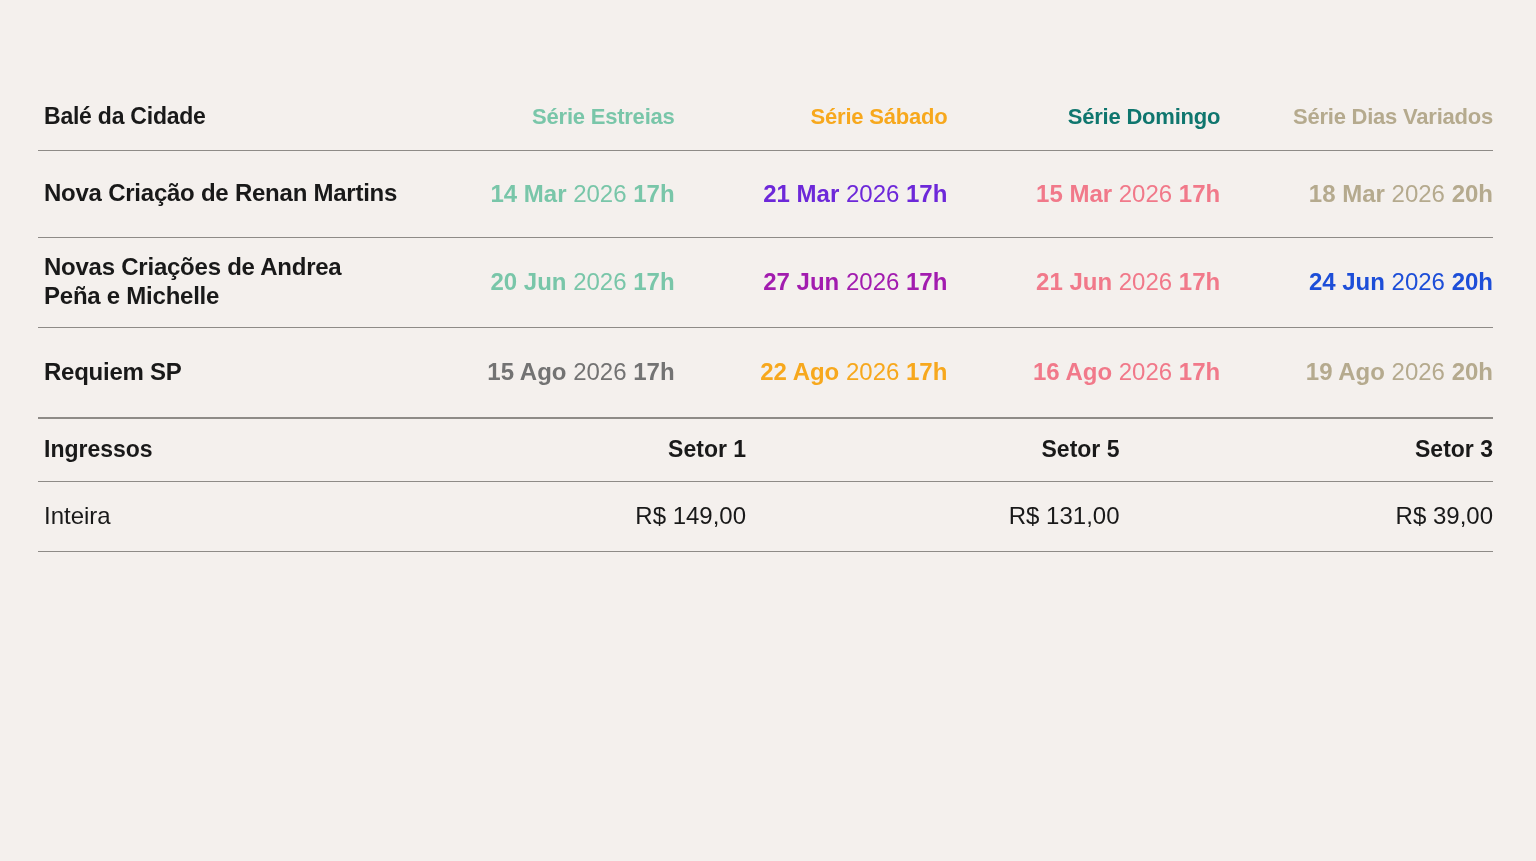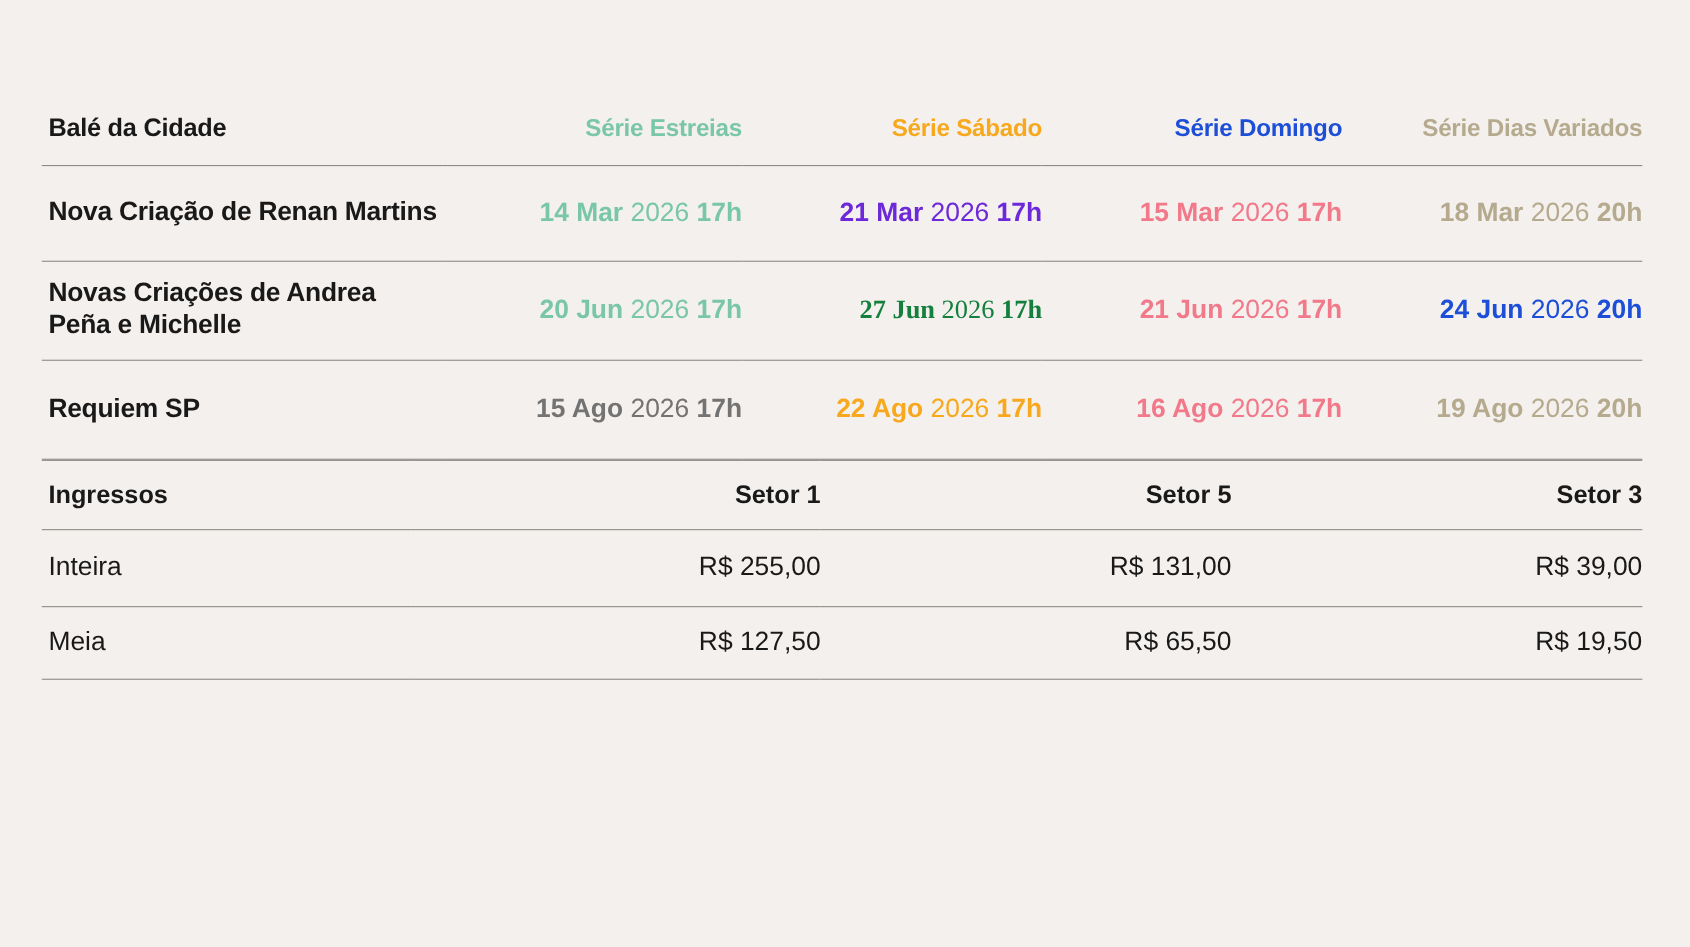--- a/index.html
+++ b/index.html
@@ -94,21 +94,21 @@
         <col class="c-serie">
         <col class="c-serie">
         <col class="c-serie">
         <col class="c-serie">
     </colgroup>
     <thead>
       <tr>
         <th class="left">Balé da Cidade</th>
         <th class="serie" style="color: rgb(121, 198, 169);">Série Estreias</th>
         <th class="serie" style="color: rgb(247, 168, 29);">Série Sábado</th>
-        <th class="serie" style="color: #1d4ed8;">Série Domingo</th>
+        <th class="serie" style="color: #0f766e;">Série Domingo</th>
         <th class="serie" style="color: rgb(181, 170, 142);">Série Dias Variados</th>
       </tr>
     </thead>
     <tbody>
       <tr class="r1">
         <td class="left title-cell">
           <span class="tl">Nova Criação de Renan Martins</span>
             <span class="tl"></span>
         </td>
         <td class="date" style="color: rgb(121, 198, 169);">
@@ -125,21 +125,21 @@
         </td>
       </tr>
       <tr class="r2">
         <td class="left title-cell">
           <span class="tl">Novas Criações de Andrea</span>
             <span class="tl">Peña e Michelle</span>
         </td>
         <td class="date" style="color: rgb(121, 198, 169);">
           <span class="b">20 Jun</span> <span class="y">2026</span> <span class="b">17h</span>
         </td>
-        <td class="date" style="color: #15803d; font-family: Liberation Serif, serif;">
+        <td class="date" style="color: #a21caf;">
           <span class="b">27 Jun</span> <span class="y">2026</span> <span class="b">17h</span>
         </td>
         <td class="date" style="color: rgb(241, 121, 138);">
           <span class="b">21 Jun</span> <span class="y">2026</span> <span class="b">17h</span>
         </td>
         <td class="date" style="color: #1d4ed8;">
           <span class="b">24 Jun</span> <span class="y">2026</span> <span class="b">20h</span>
         </td>
       </tr>
       <tr class="r3">
@@ -175,26 +175,20 @@
       <tr>
         <th class="left">Ingressos</th>
         <th>Setor 1</th>
         <th>Setor 5</th>
         <th>Setor 3</th>
       </tr>
     </thead>
     <tbody>
       <tr class="p1">
         <td class="left">Inteira</td>
-        <td>R$ 255,00</td>
+        <td>R$ 149,00</td>
         <td>R$ 131,00</td>
         <td>R$ 39,00</td>
-      </tr>
-      <tr class="p2">
-        <td class="left">Meia</td>
-        <td>R$ 127,50</td>
-        <td>R$ 65,50</td>
-        <td>R$ 19,50</td>
       </tr>
     </tbody>
   </table>
 
 </div>
 
 </body></html>

